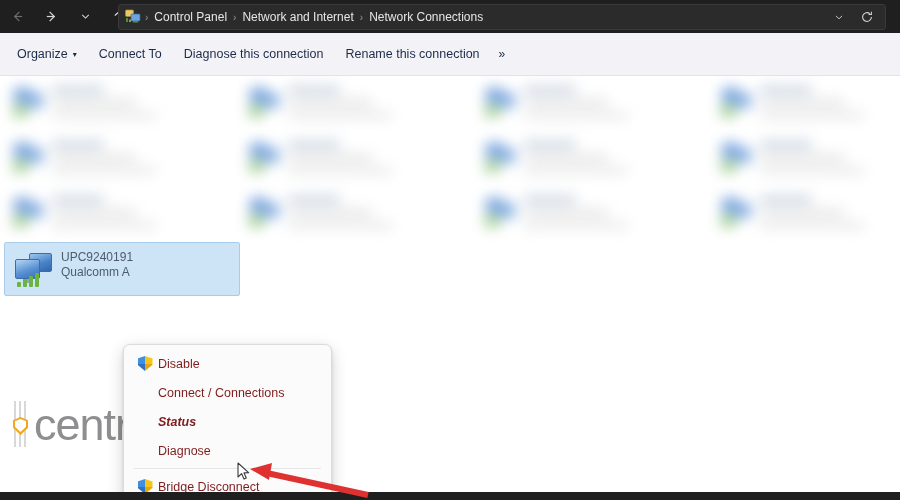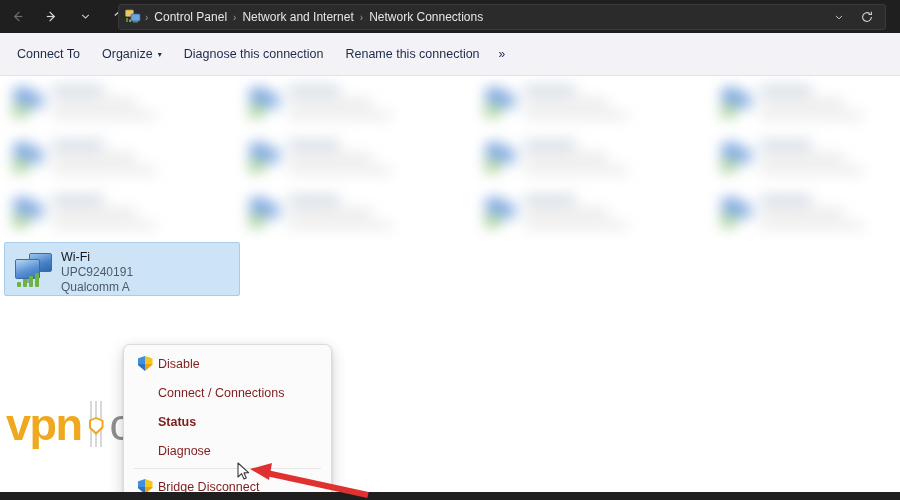--- a/index.html
+++ b/index.html
@@ -293,21 +293,21 @@
     align-items: center;
     border-radius: 4px;
     padding-left: 5px;
   }
   .mi-ico { width: 26px; flex: 0 0 auto; display: flex; align-items: center; justify-content: center; }
   .mi-label {
     font-size: 12.5px;
     color: #7f1d1d;
     white-space: nowrap;
   }
-  .mi.bold .mi-label { font-weight: bold; }
+  .mi.bold .mi-label { font-weight: bold; font-style: italic; }
   .mi-sep {
     height: 1px;
     background: #e6e6e6;
     margin: 3px 7px;
   }
 
   
   .shield-ico {
     width: 15px; height: 15px;
     position: relative;
@@ -410,24 +410,24 @@
           <path d="M13 8 A5 5 0 1 1 11.2 4.2"></path>
           <path d="M13 2 V5.2 H9.8"></path>
         </svg>
       </div>
     </div>
 
   </div>
 </div>
 
 <div class="commandbar">
-  <div class="cmd-item">Connect To</div>
   <div class="cmd-item">
     <span>Organize</span><span class="cmd-caret">▾</span>
   </div>
+  <div class="cmd-item">Connect To</div>
   <div class="cmd-item">Diagnose this connection</div>
   <div class="cmd-item">Rename this connection</div>
   <div class="cmd-overflow">»</div>
 </div>
 
 <div class="content">
 
   <div class="blur-layer">
     <div class="blur-cell" style="left:4px;   top:2px;">
       <div class="bc-icon">
@@ -557,28 +557,26 @@
     <div class="conn-icon">
       <div class="scr back"></div>
       <div class="scr front"></div>
       <div class="stand"></div>
       <div class="bar b1"></div>
         <div class="bar b2"></div>
       <div class="bar b3"></div>
         <div class="bar b4"></div>
     </div>
     <div class="conn-text">
-      <div class="conn-name">Wi-Fi</div>
       <div class="conn-sub">UPC9240191</div>
       <div class="conn-sub">Qualcomm A</div>
     </div>
   </div>
 
   <div class="watermark">
-    <span class="wm-vpn">vpn</span>
     <span class="wm-div">
       <span class="strk s1"></span>
         <span class="strk s2"></span>
         <span class="strk s3"></span>
       <span class="shield"></span>
     </span>
     <span class="wm-central">central</span>
   </div>
 
   <div class="ctxmenu">

